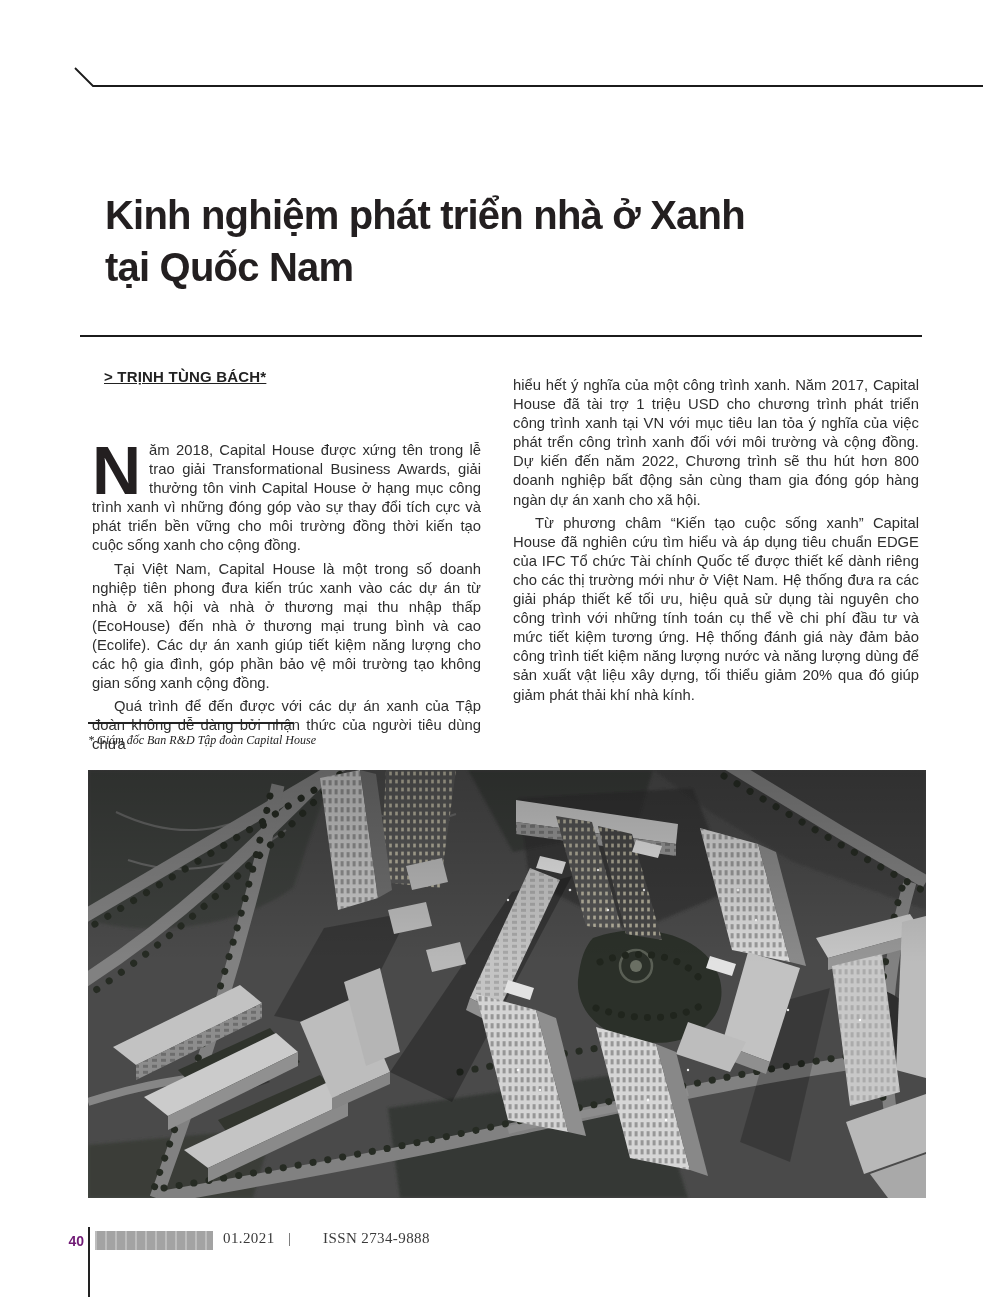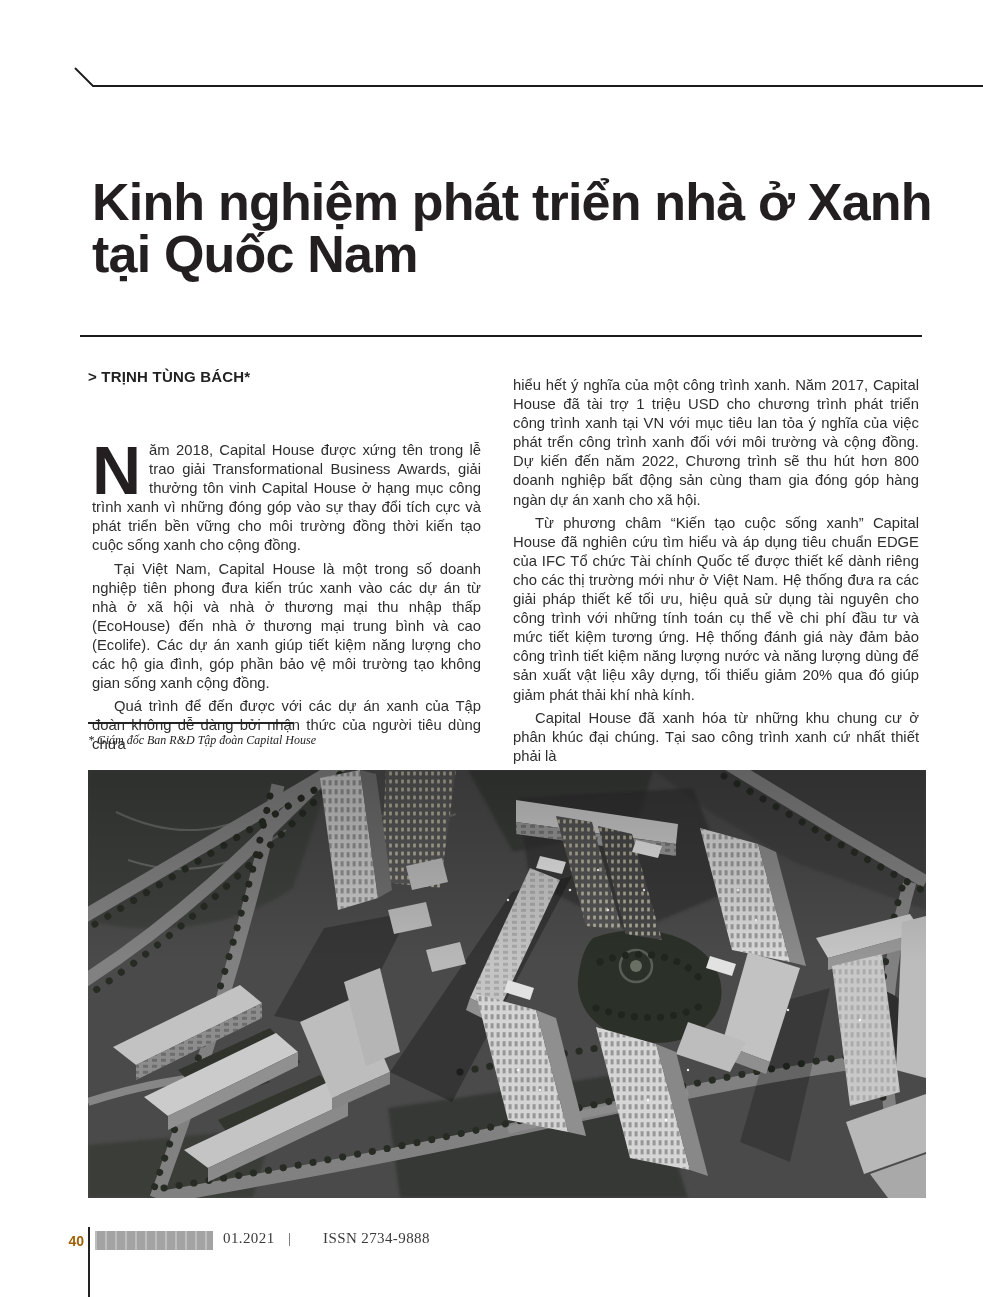--- a/index.html
+++ b/index.html
@@ -1,46 +1,46 @@
 <!DOCTYPE html>
 <html><head>
 <meta charset="utf-8">
 <style>
   html,body{margin:0;padding:0;background:#ffffff;}
   .page{position:relative;width:983px;height:1297px;background:#ffffff;overflow:hidden;
         font-family:"Liberation Sans",sans-serif;color:#2b2b2b;}
 
   .top-mark{position:absolute;left:0;top:0;width:983px;height:100px;}
 
-  .title{position:absolute;left:88px;top:172px;margin:4px;font-size:52px;line-height:52px;
+  .title{position:absolute;left:88px;top:172px;margin:17px;font-size:40px;line-height:52px;
          font-weight:bold;color:#231f20;letter-spacing:-0.8px;}
   .title span{display:block;}
 
   .title-rule{position:absolute;left:80px;top:335px;width:842px;height:2px;background:#1b1b1b;}
 
-  .author{position:absolute;left:88px;top:368px;font-size:15px;font-weight:bold;
-          color:#222;letter-spacing:0.2px;}
+  .author{position:absolute;left:104px;top:368px;font-size:15px;font-weight:bold;
+          color:#222;letter-spacing:0.2px;text-decoration:underline;}
 
   .col{position:absolute;font-size:14.8px;line-height:19.1px;text-align:justify;color:#2e2e2e;}
   .col-left{left:88px;top:437px;width:397px;}
   .col-right{left:509px;top:372px;width:414px;}
   .col p{margin:4px;text-indent:22px;}
   .col p.first{text-indent:0;}
   .dropcap{float:left;font-size:68px;line-height:52px;font-weight:bold;color:#231f20;
            margin:3px 8px 0 0;}
 
   .footnote-rule{position:absolute;left:88px;top:722px;width:205px;height:2px;background:#222;}
   .footnote{position:absolute;left:88px;top:733px;font-family:"Liberation Serif",serif;
             font-style:italic;font-size:12px;color:#222;}
 
   .photo{position:absolute;left:88px;top:770px;width:838px;height:428px;margin:0;
          background:#474747;overflow:hidden;}
 
   .pnum{position:absolute;left:60px;top:1233px;width:24px;text-align:right;
-        font-size:14px;font-weight:bold;color:#a16207;}
+        font-size:14px;font-weight:bold;color:#701a75;}
   .vline{position:absolute;left:88px;top:1227px;width:2px;height:70px;background:#222;}
   .logo{position:absolute;left:95px;top:1231px;width:118px;height:19px;background:#a3a3a3;
         background-image:repeating-linear-gradient(90deg,rgba(255,255,255,0.28) 0 2px,
           rgba(255,255,255,0) 2px 10px);filter:blur(0.4px);}
   .issue,.issn,.sep{position:absolute;top:1230px;font-family:"Liberation Serif",serif;
         font-size:15px;color:#3a3a3a;letter-spacing:0.4px;}
   .issue{left:223px;}
   .sep{left:288px;color:#555;}
   .issn{left:323px;}
 </style>
@@ -64,21 +64,20 @@
 
   <div class="col col-left">
     <p class="first"><span class="dropcap">N</span><span>ăm 2018, Capital House được xứng tên trong lễ trao giải Transformational Business Awards, giải thưởng tôn vinh Capital House ở hạng mục công trình xanh vì những đóng góp vào sự thay đổi tích cực và phát triển bền vững cho môi trường đồng thời kiến tạo cuộc sống xanh cho cộng đồng.</span></p>
     <p>Tại Việt Nam, Capital House là một trong số doanh nghiệp tiên phong đưa kiến trúc xanh vào các dự án từ nhà ở xã hội và nhà ở thương mại thu nhập thấp (EcoHouse) đến nhà ở thương mại trung bình và cao (Ecolife). Các dự án xanh giúp tiết kiệm năng lượng cho các hộ gia đình, góp phần bảo vệ môi trường tạo không gian sống xanh cộng đồng.</p>
     <p>Quá trình để đến được với các dự án xanh của Tập đoàn không dễ dàng bởi nhận thức của người tiêu dùng chưa</p>
   </div>
 
   <div class="col col-right">
     <p class="first">hiểu hết ý nghĩa của một công trình xanh. Năm 2017, Capital House đã tài trợ 1 triệu USD cho chương trình phát triển công trình xanh tại VN với mục tiêu lan tỏa ý nghĩa của việc phát trển công trình xanh đối với môi trường và cộng đồng. Dự kiến đến năm 2022, Chương trình sẽ thu hút hơn 800 doanh nghiệp bất động sản cùng tham gia đóng góp hàng ngàn dự án xanh cho xã hội.</p>
     <p>Từ phương châm “Kiến tạo cuộc sống xanh” Capital House đã nghiên cứu tìm hiểu và áp dụng tiêu chuẩn EDGE của IFC Tổ chức Tài chính Quốc tế được thiết kế dành riêng cho các thị trường mới như ở Việt Nam. Hệ thống đưa ra các giải pháp thiết kế tối ưu, hiệu quả sử dụng tài nguyên cho công trình với những tính toán cụ thể về chi phí đầu tư và mức tiết kiệm tương ứng. Hệ thống đánh giá này đảm bảo công trình tiết kiệm năng lượng nước và năng lượng dùng để sản xuất vật liệu xây dựng, tối thiểu giảm 20% qua đó giúp giảm phát thải khí nhà kính.</p>
-    <p>Capital House đã xanh hóa từ những khu chung cư ở phân khúc đại chúng. Tại sao công trình xanh cứ nhất thiết phải là</p>
   </div>
 
   <div class="footnote-rule"></div>
   <div class="footnote">* Giám đốc Ban R&amp;D Tập đoàn Capital House</div>
 
   <figure class="photo" aria-label="Grayscale aerial night rendering of a high-rise residential complex with lit towers around a green courtyard, surrounded by low-rise perimeter blocks and tree-lined roads">
     <svg viewBox="0 0 838 428" width="838" height="428" preserveAspectRatio="none" xmlns="http://www.w3.org/2000/svg">
       <defs>
         <pattern id="winL" width="6" height="9" patternUnits="userSpaceOnUse">
           <rect x="0.6" y="1.2" width="3" height="5.2" fill="rgba(35,35,35,0.35)"></rect>

